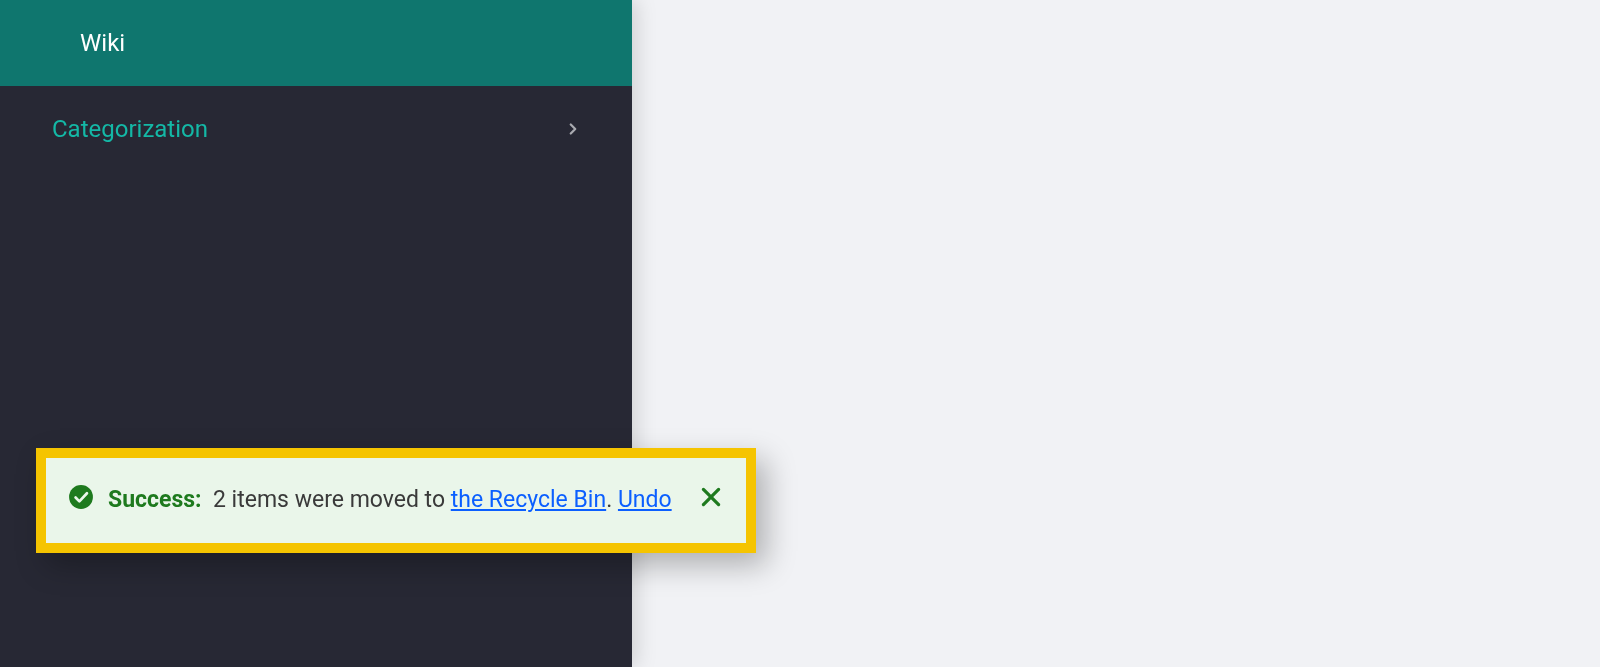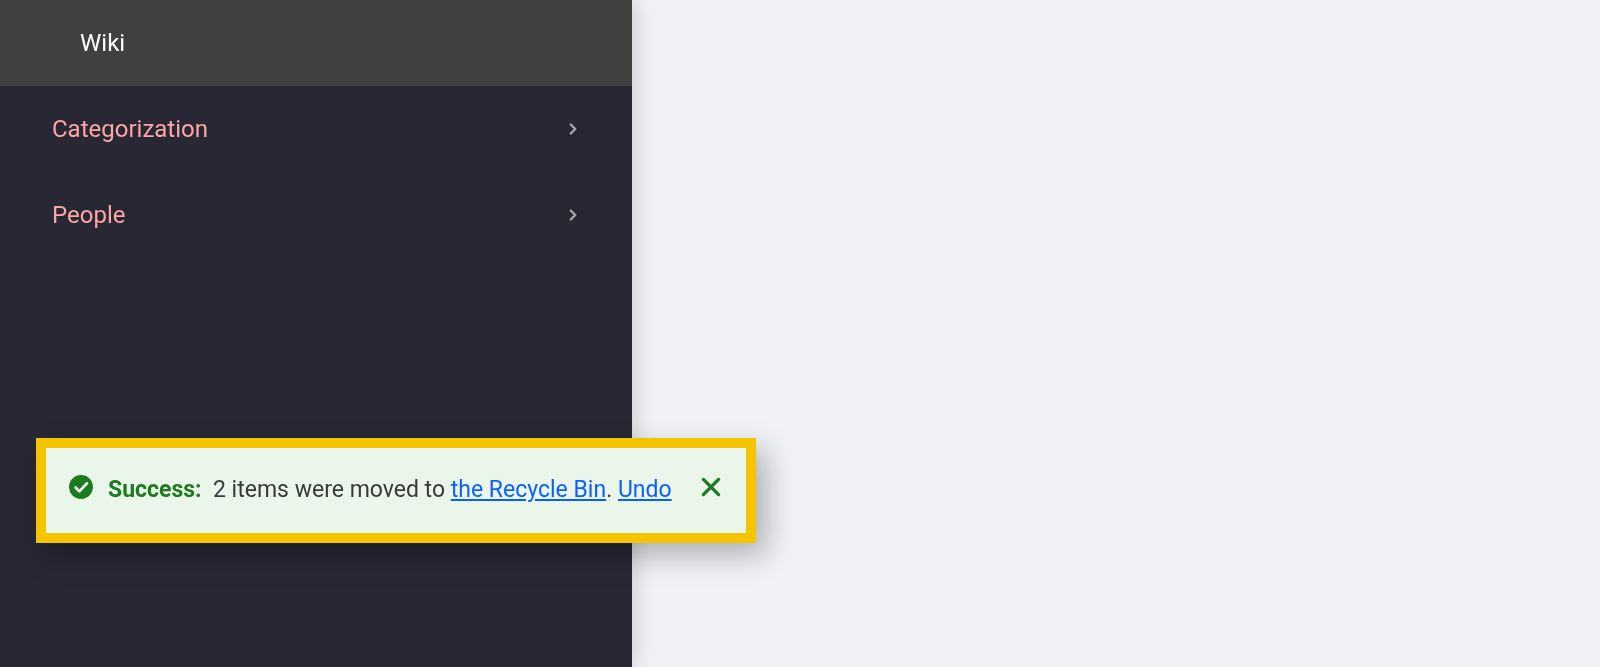--- a/index.html
+++ b/index.html
@@ -21,27 +21,27 @@
       background: #272834;
       position: relative;
       box-shadow: 4px 0 20px rgba(0,0,0,0.15);
     }
     .sidebar-item {
       display: flex;
       align-items: center;
       justify-content: space-between;
       padding: 0 30px 0 52px;
       height: 86px;
-      color: #fca5a5;
+      color: #14b8a6;
       font-size: 24px;
       cursor: pointer;
       position: relative;
     }
     .sidebar-item.active {
-      background: #404040;
+      background: #0f766e;
       color: #ffffff;
       padding-left: 80px;
     }
     .chevron {
       display: inline-flex;
       width: 18px;
       height: 18px;
     }
     .chevron svg {
       width: 100%;
@@ -53,21 +53,21 @@
       border-radius: 50%;
       background: #a9aab0;
       margin-left: 8px;
       position: absolute;
       right: 8px;
       top: 18px;
     }
     .toast {
       position: absolute;
       left: 36px;
-      top: 438px;
+      top: 448px;
       width: 720px;
       background: #eaf6ea;
       border: 10px solid #f5c400;
       padding: 24px 22px 24px 22px;
       display: flex;
       align-items: flex-start;
       gap: 14px;
       box-shadow: 10px 12px 28px rgba(0,0,0,0.28);
       z-index: 100;
     }
@@ -122,30 +122,20 @@
     <span class="chevron-right-wrapper">
       <span class="chevron">
         <svg viewBox="0 0 24 24" fill="none" stroke="#a9aab0" stroke-width="3" stroke-linecap="round" stroke-linejoin="round">
             <polyline points="9 18 15 12 9 6"></polyline>
           </svg>
       </span>
     </span>
   </div>
 
 
-  <div class="sidebar-item">
-    <span>People</span>
-    <span class="chevron-right-wrapper">
-      <span class="chevron">
-        <svg viewBox="0 0 24 24" fill="none" stroke="#a9aab0" stroke-width="3" stroke-linecap="round" stroke-linejoin="round">
-            <polyline points="9 18 15 12 9 6"></polyline>
-          </svg>
-      </span>
-    </span>
-  </div>
 
 </div>
 
 <div class="toast">
   <span class="toast-icon">
     <svg viewBox="0 0 24 24">
       <circle cx="12" cy="12" r="11" fill="#1e7a1e"></circle>
       <polyline points="7 12.5 10.5 16 17.5 8.5" fill="none" stroke="#eaf6ea" stroke-width="2.5" stroke-linecap="round" stroke-linejoin="round"></polyline>
     </svg>
   </span>

